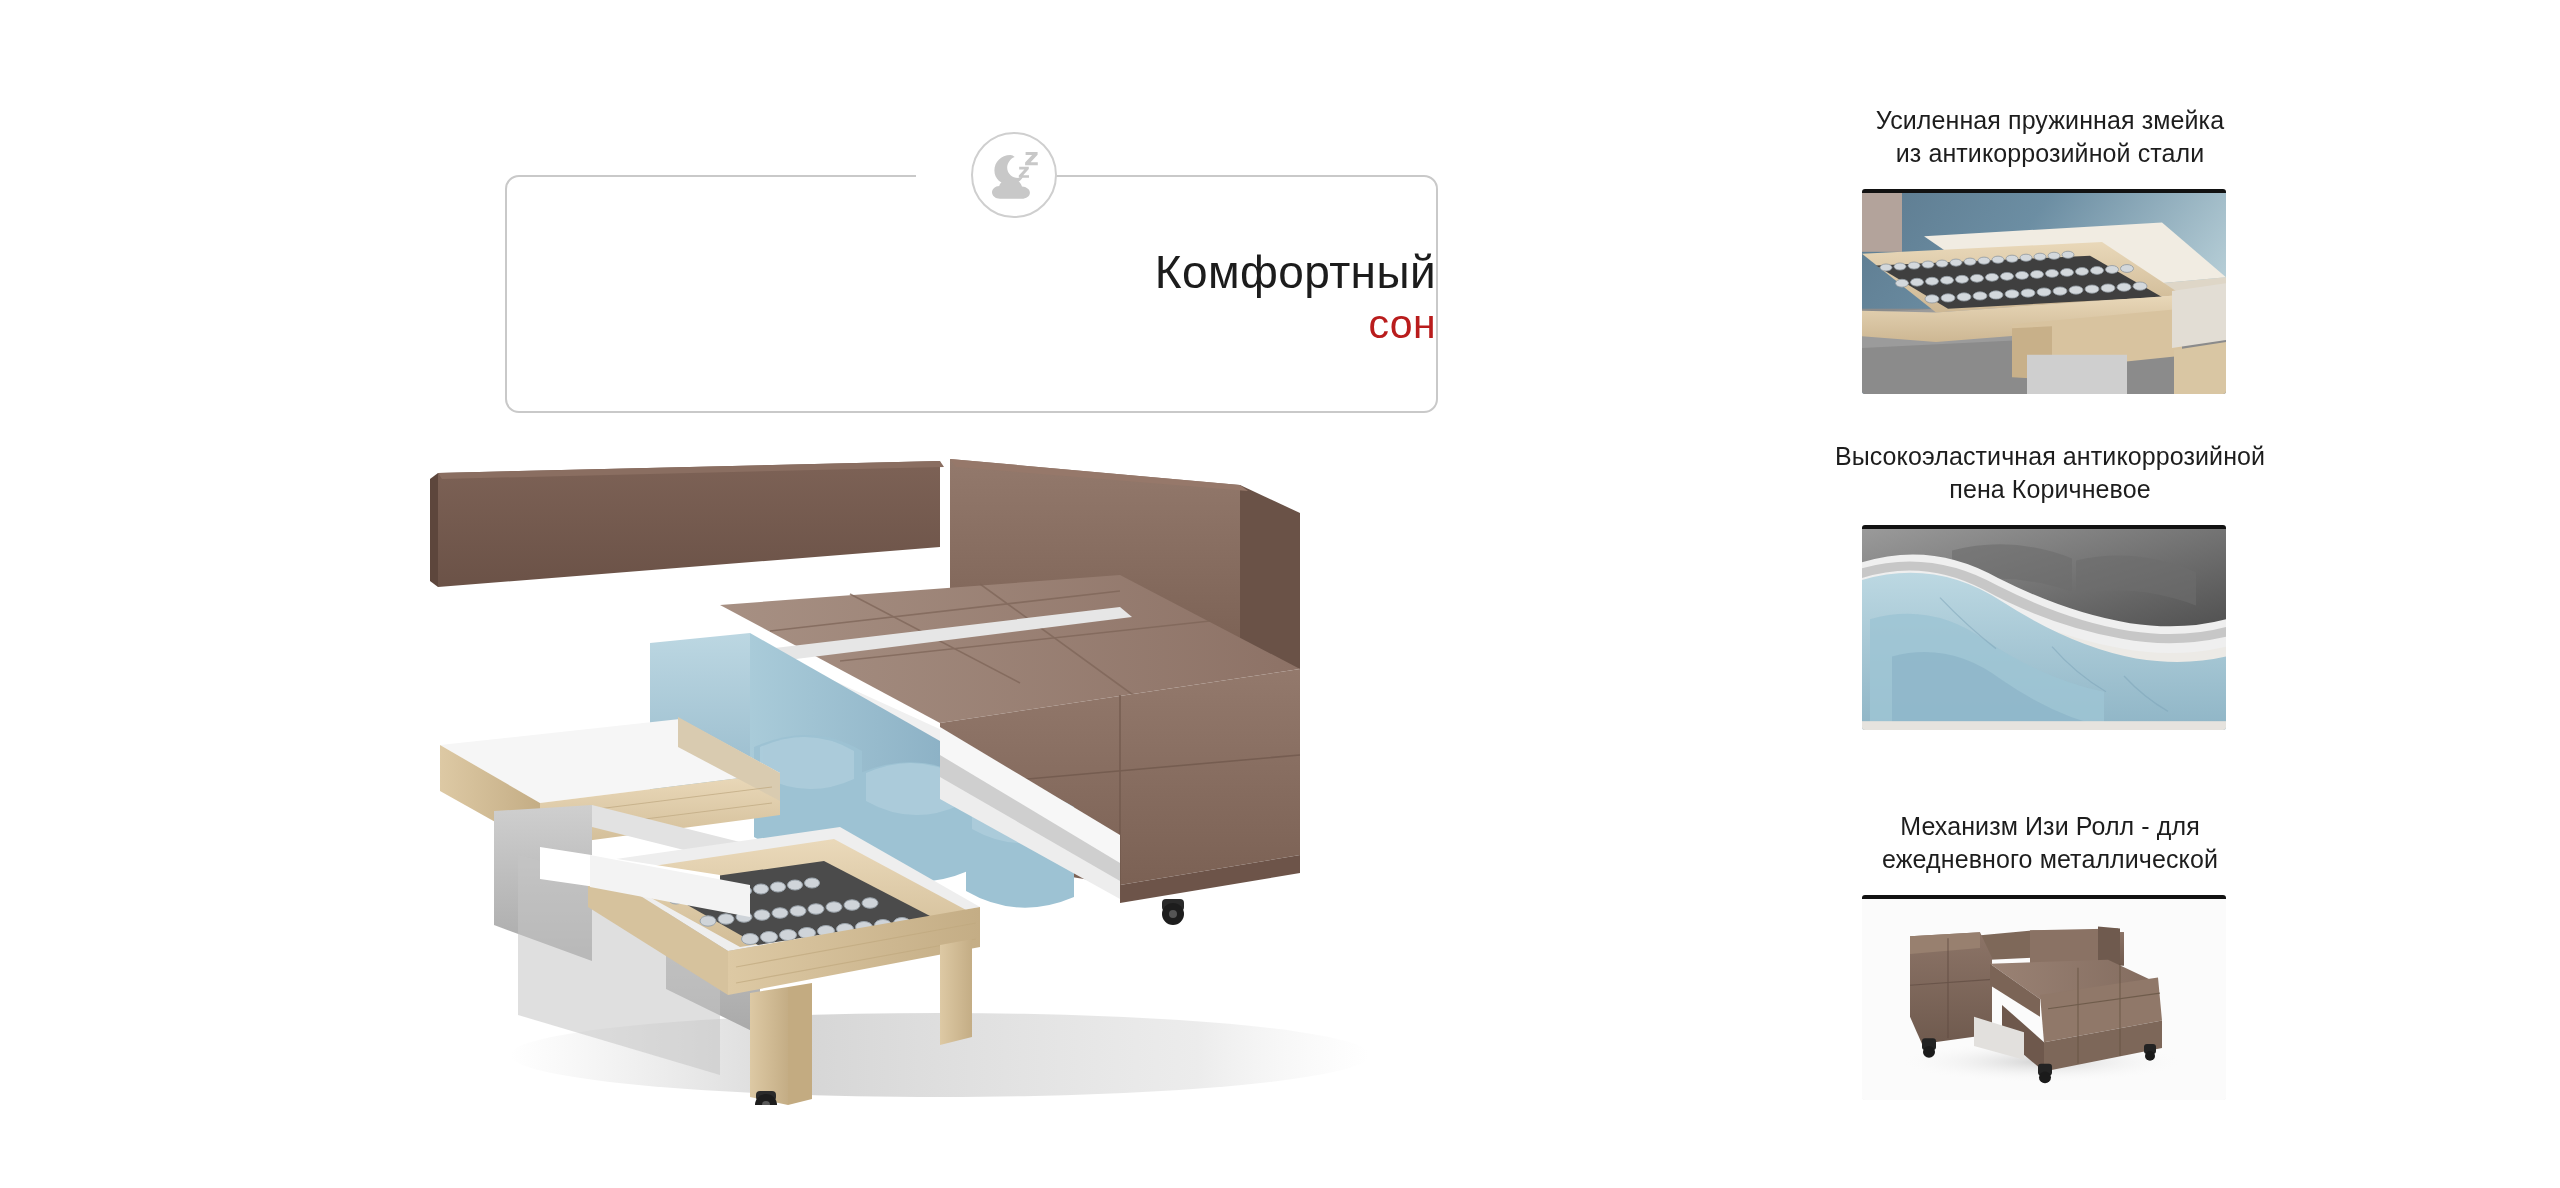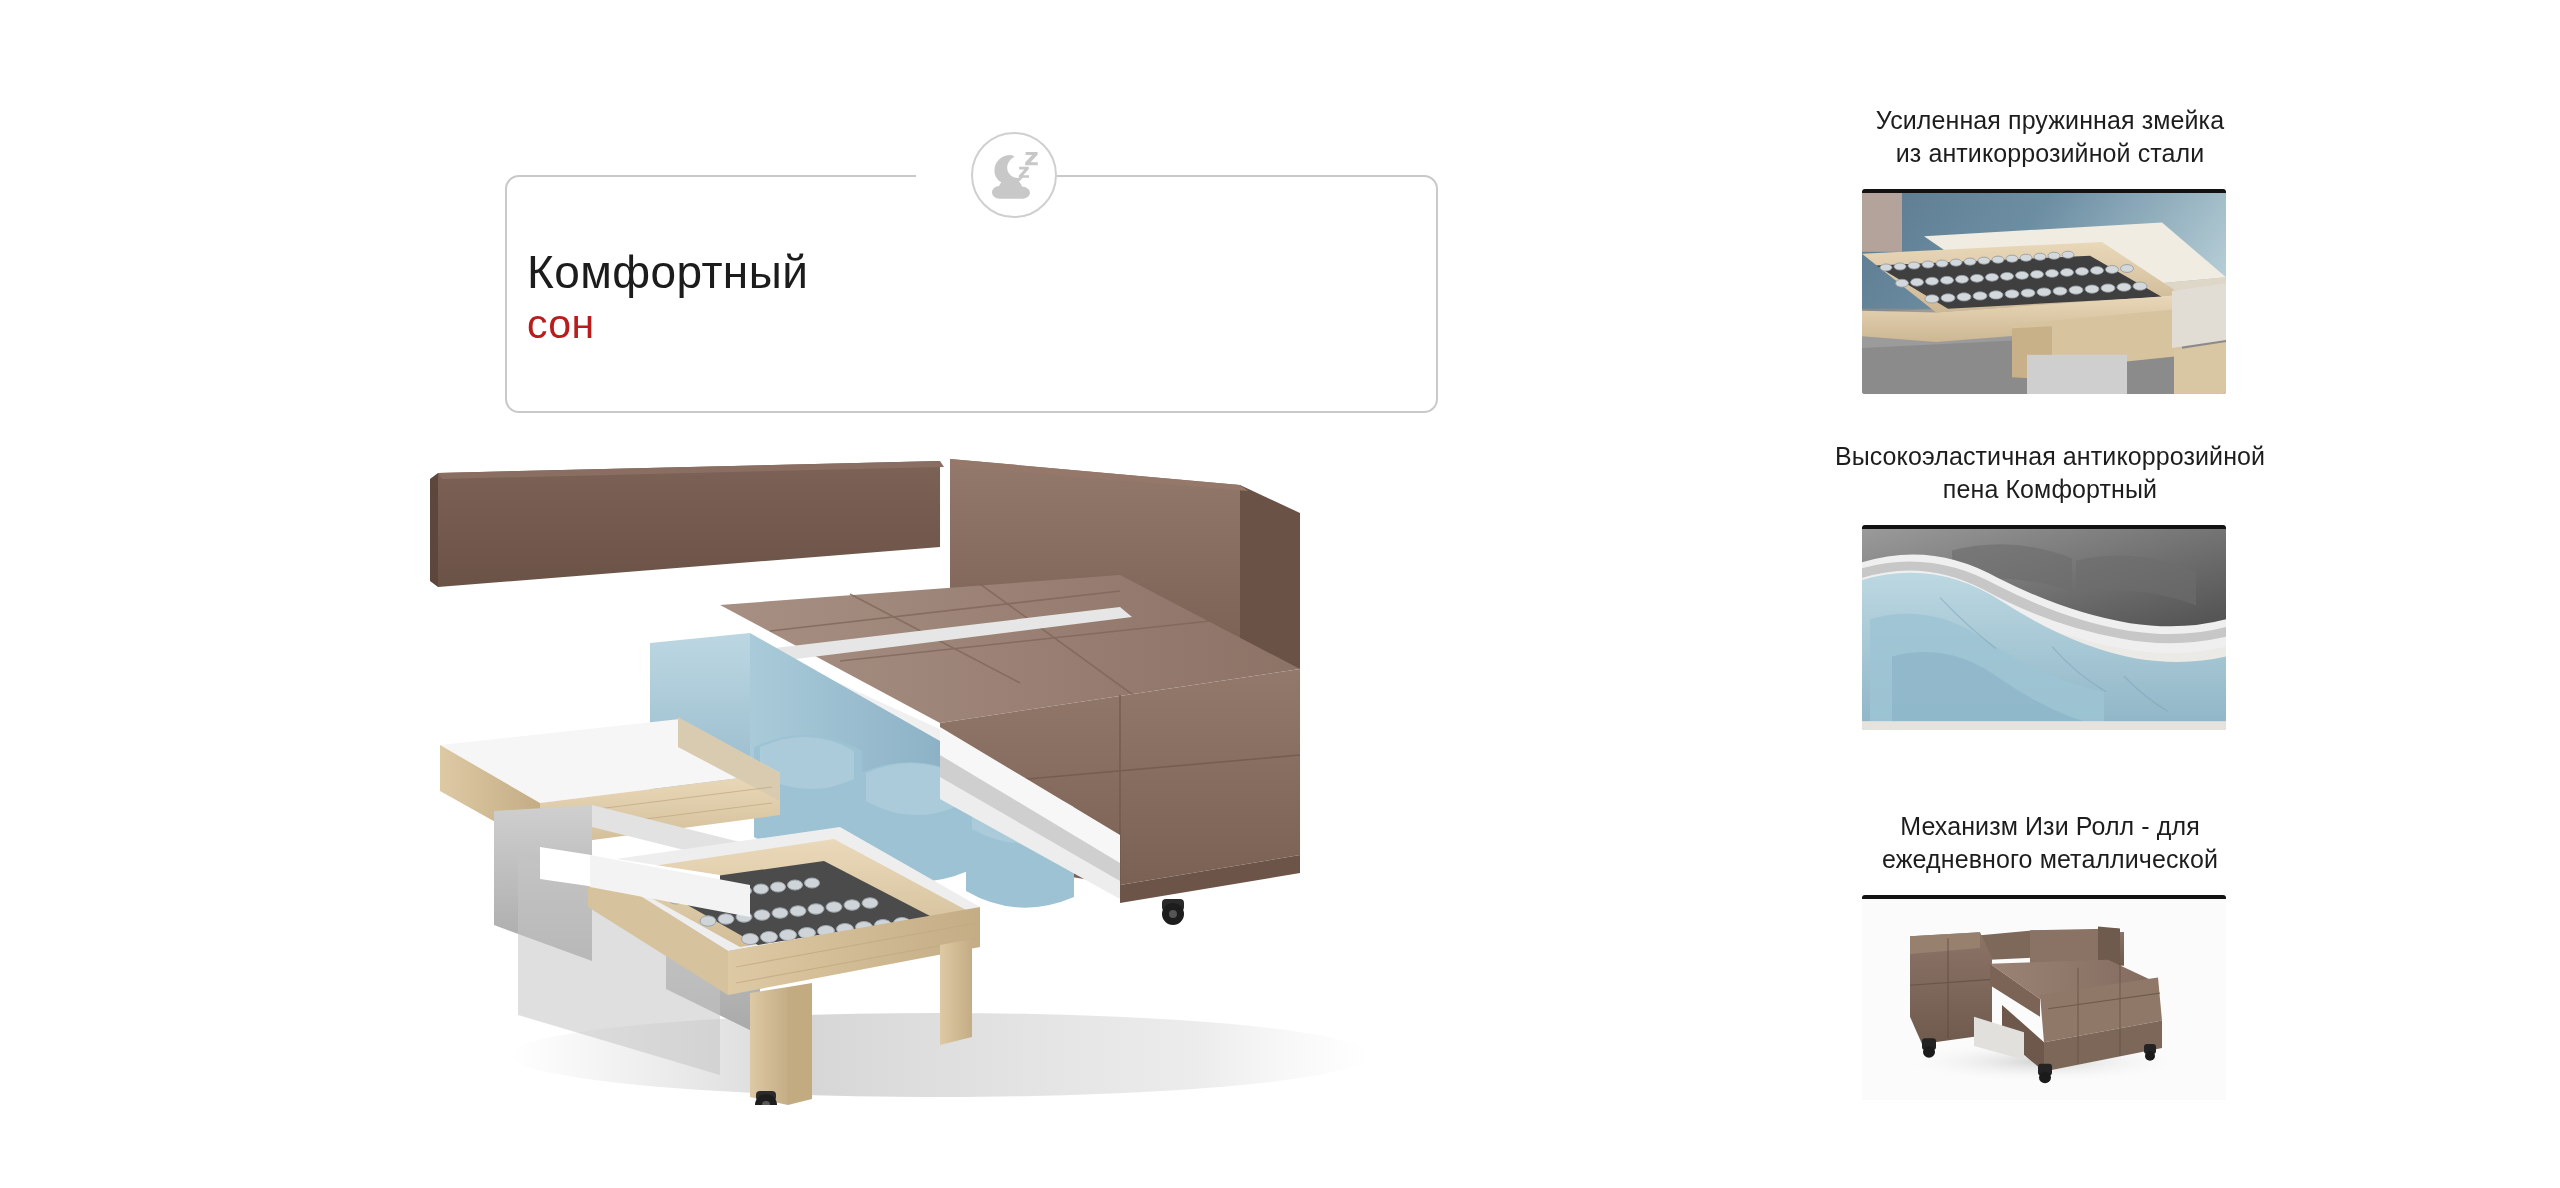--- a/index.html
+++ b/index.html
@@ -46,21 +46,21 @@
     width: 112px;
     height: 10px;
     background: #ffffff;
   }
 
   .title-text-wrap {
     position: absolute;
     left: 0;
     top: 68px;
     width: 100%;
-    text-align: left;
+    text-align: right;
     padding-left: 20px;
   }
   .title-line1 {
     font-size: 46px;
     font-weight: 300;
     color: #1c1c1c;
     letter-spacing: 0.4px;
     line-height: 1.18;
   }
   .title-line2 {
@@ -460,21 +460,21 @@
           <path d="M310 100 L364 92 L364 150 L310 158 Z" fill="#e2ddd4"></path>
           <path d="M312 160 L364 152 L364 205 L312 205 Z" fill="#d9c6a3"></path>
           <rect x="165" y="165" width="100" height="40" fill="#cfcfcf"></rect>
         </svg>
       </div>
     </div>
 
     <div class="feature feature-2">
       <div class="feature-caption">
         <div>Высокоэластичная антикоррозийной</div>
-        <div>пена Комфортный</div>
+        <div>пена Коричневое</div>
       </div>
       <div class="feature-thumb">
         <span class="sr">Голубая пена Анатомикс в разрезе под серой тканью</span>
         <svg viewBox="0 0 364 205" preserveAspectRatio="none">
           <defs>
             <linearGradient id="t2foam" x1="0" y1="0" x2="0" y2="1">
               <stop offset="0" stop-color="#bcd8e2"></stop>
                 <stop offset="1" stop-color="#8fb5c6"></stop>
             </linearGradient>
             <linearGradient id="t2fabric" x1="0" y1="0" x2="1" y2="1">

